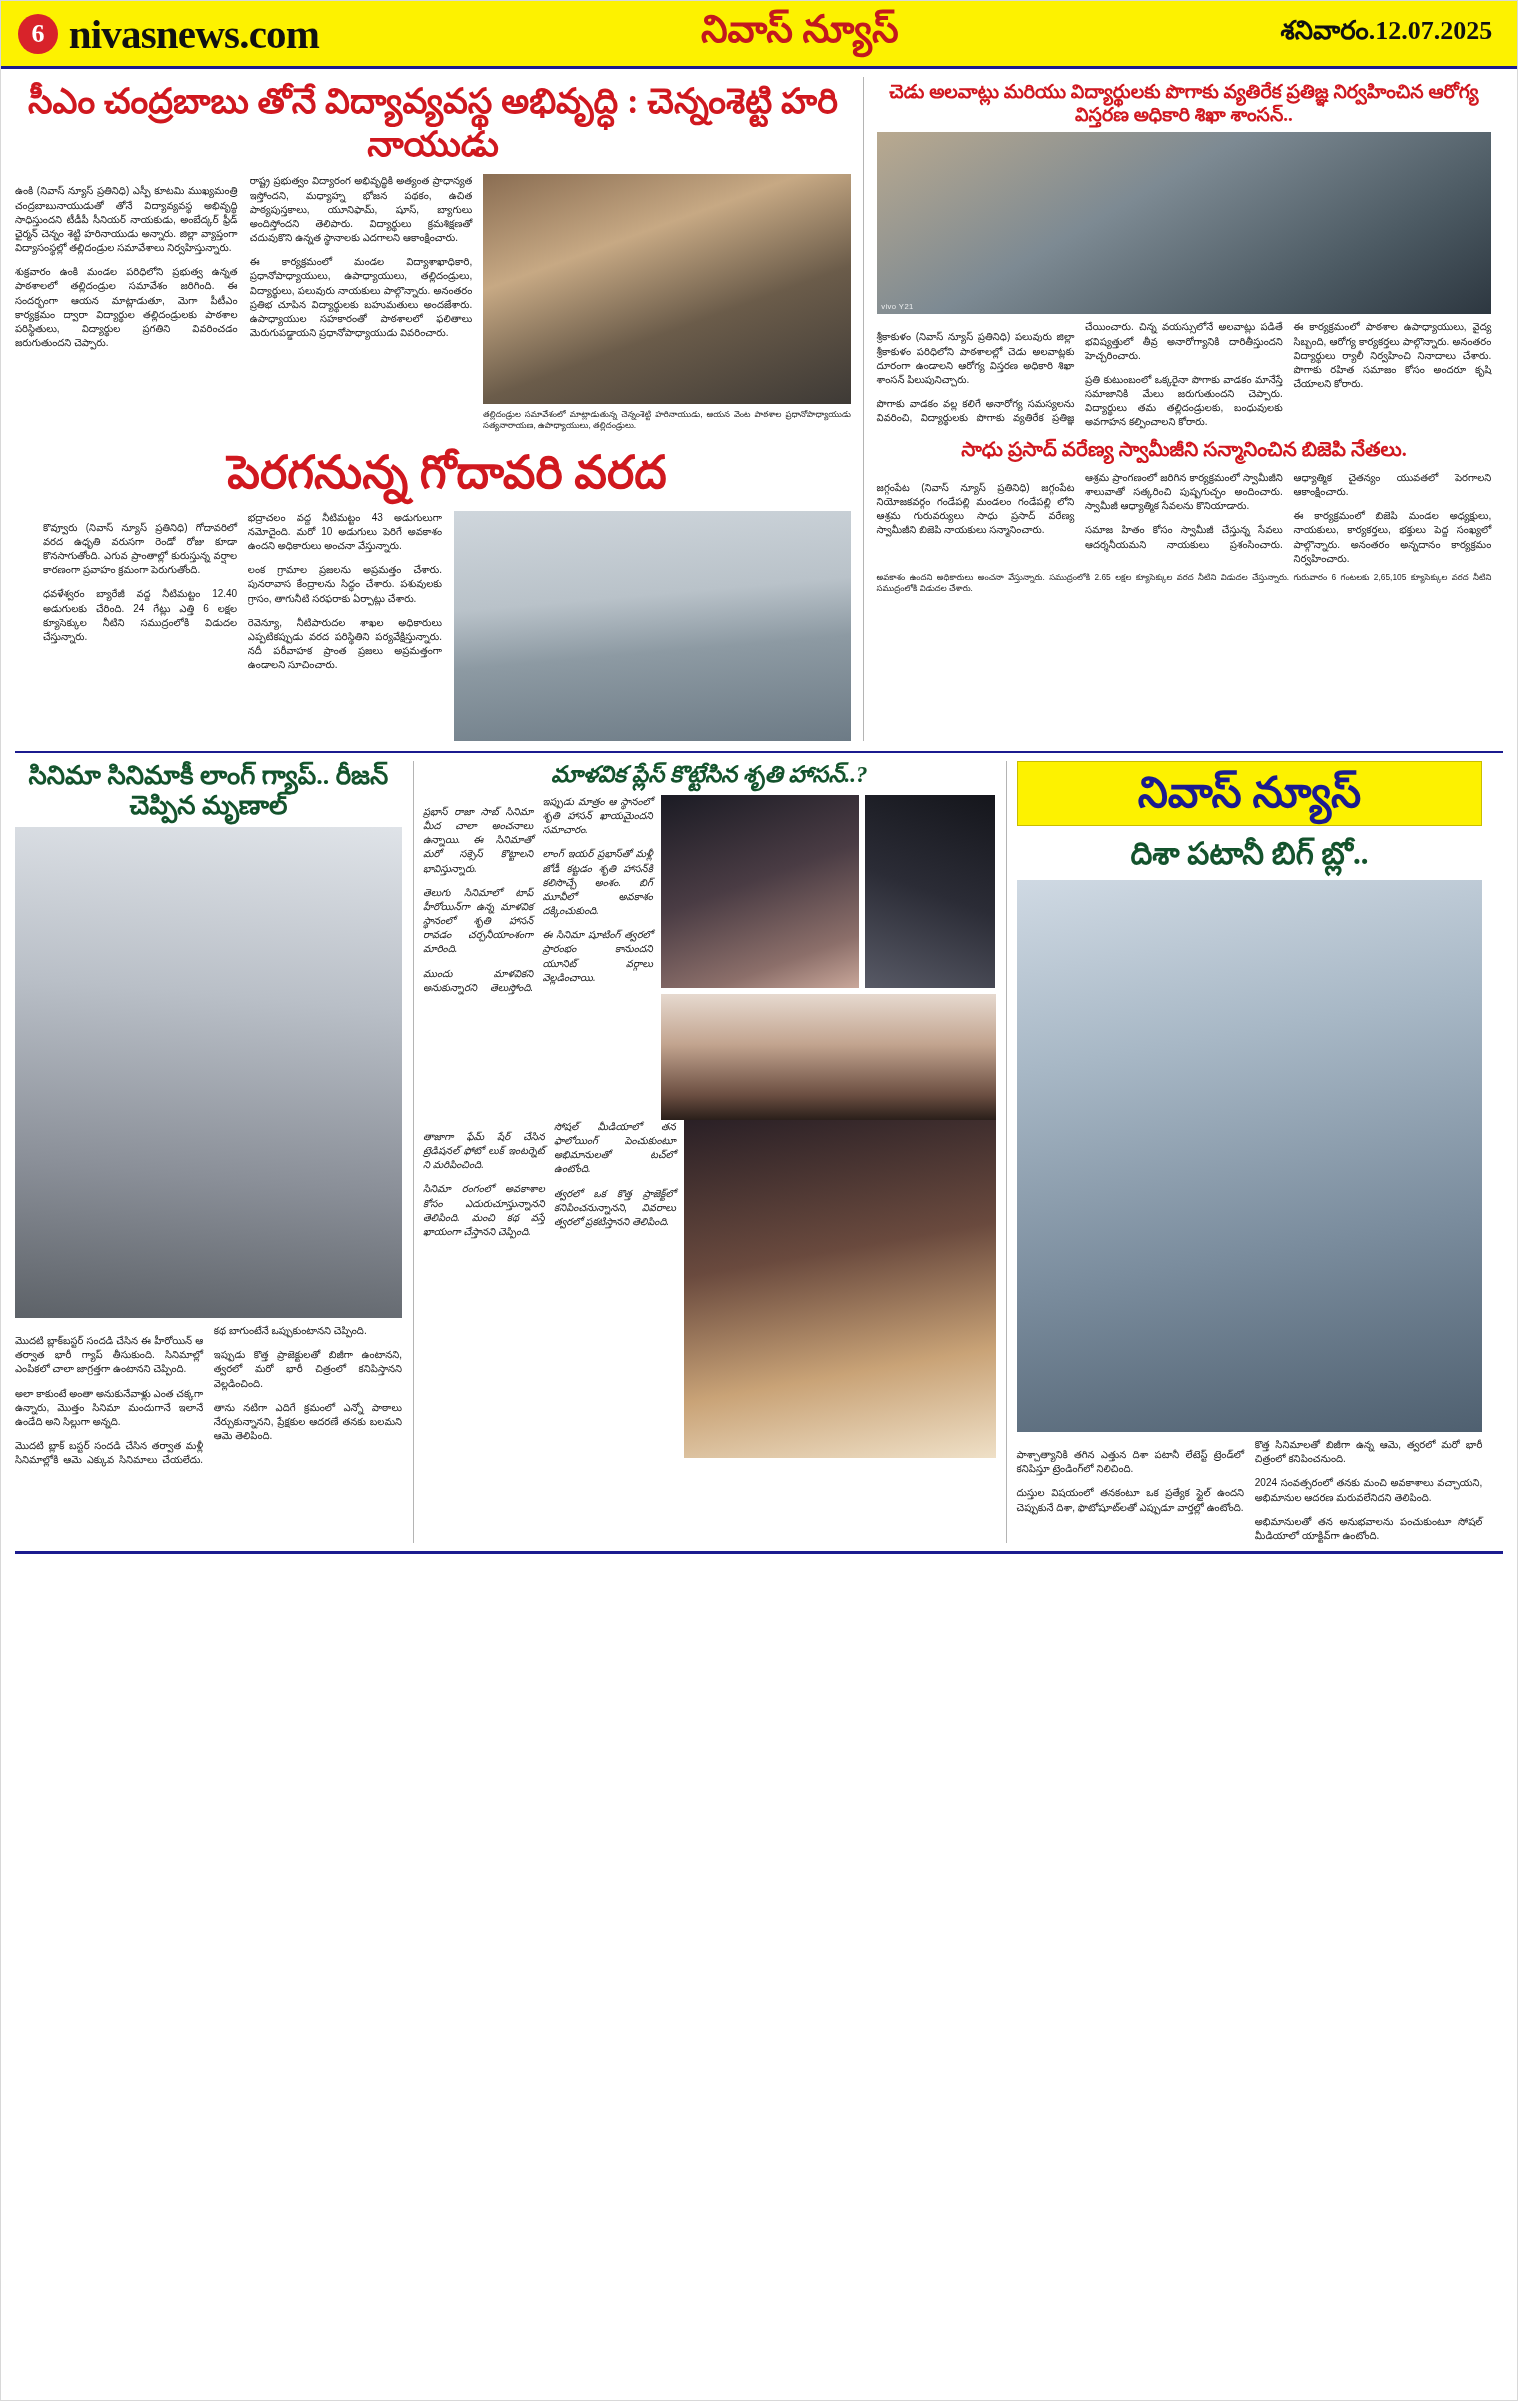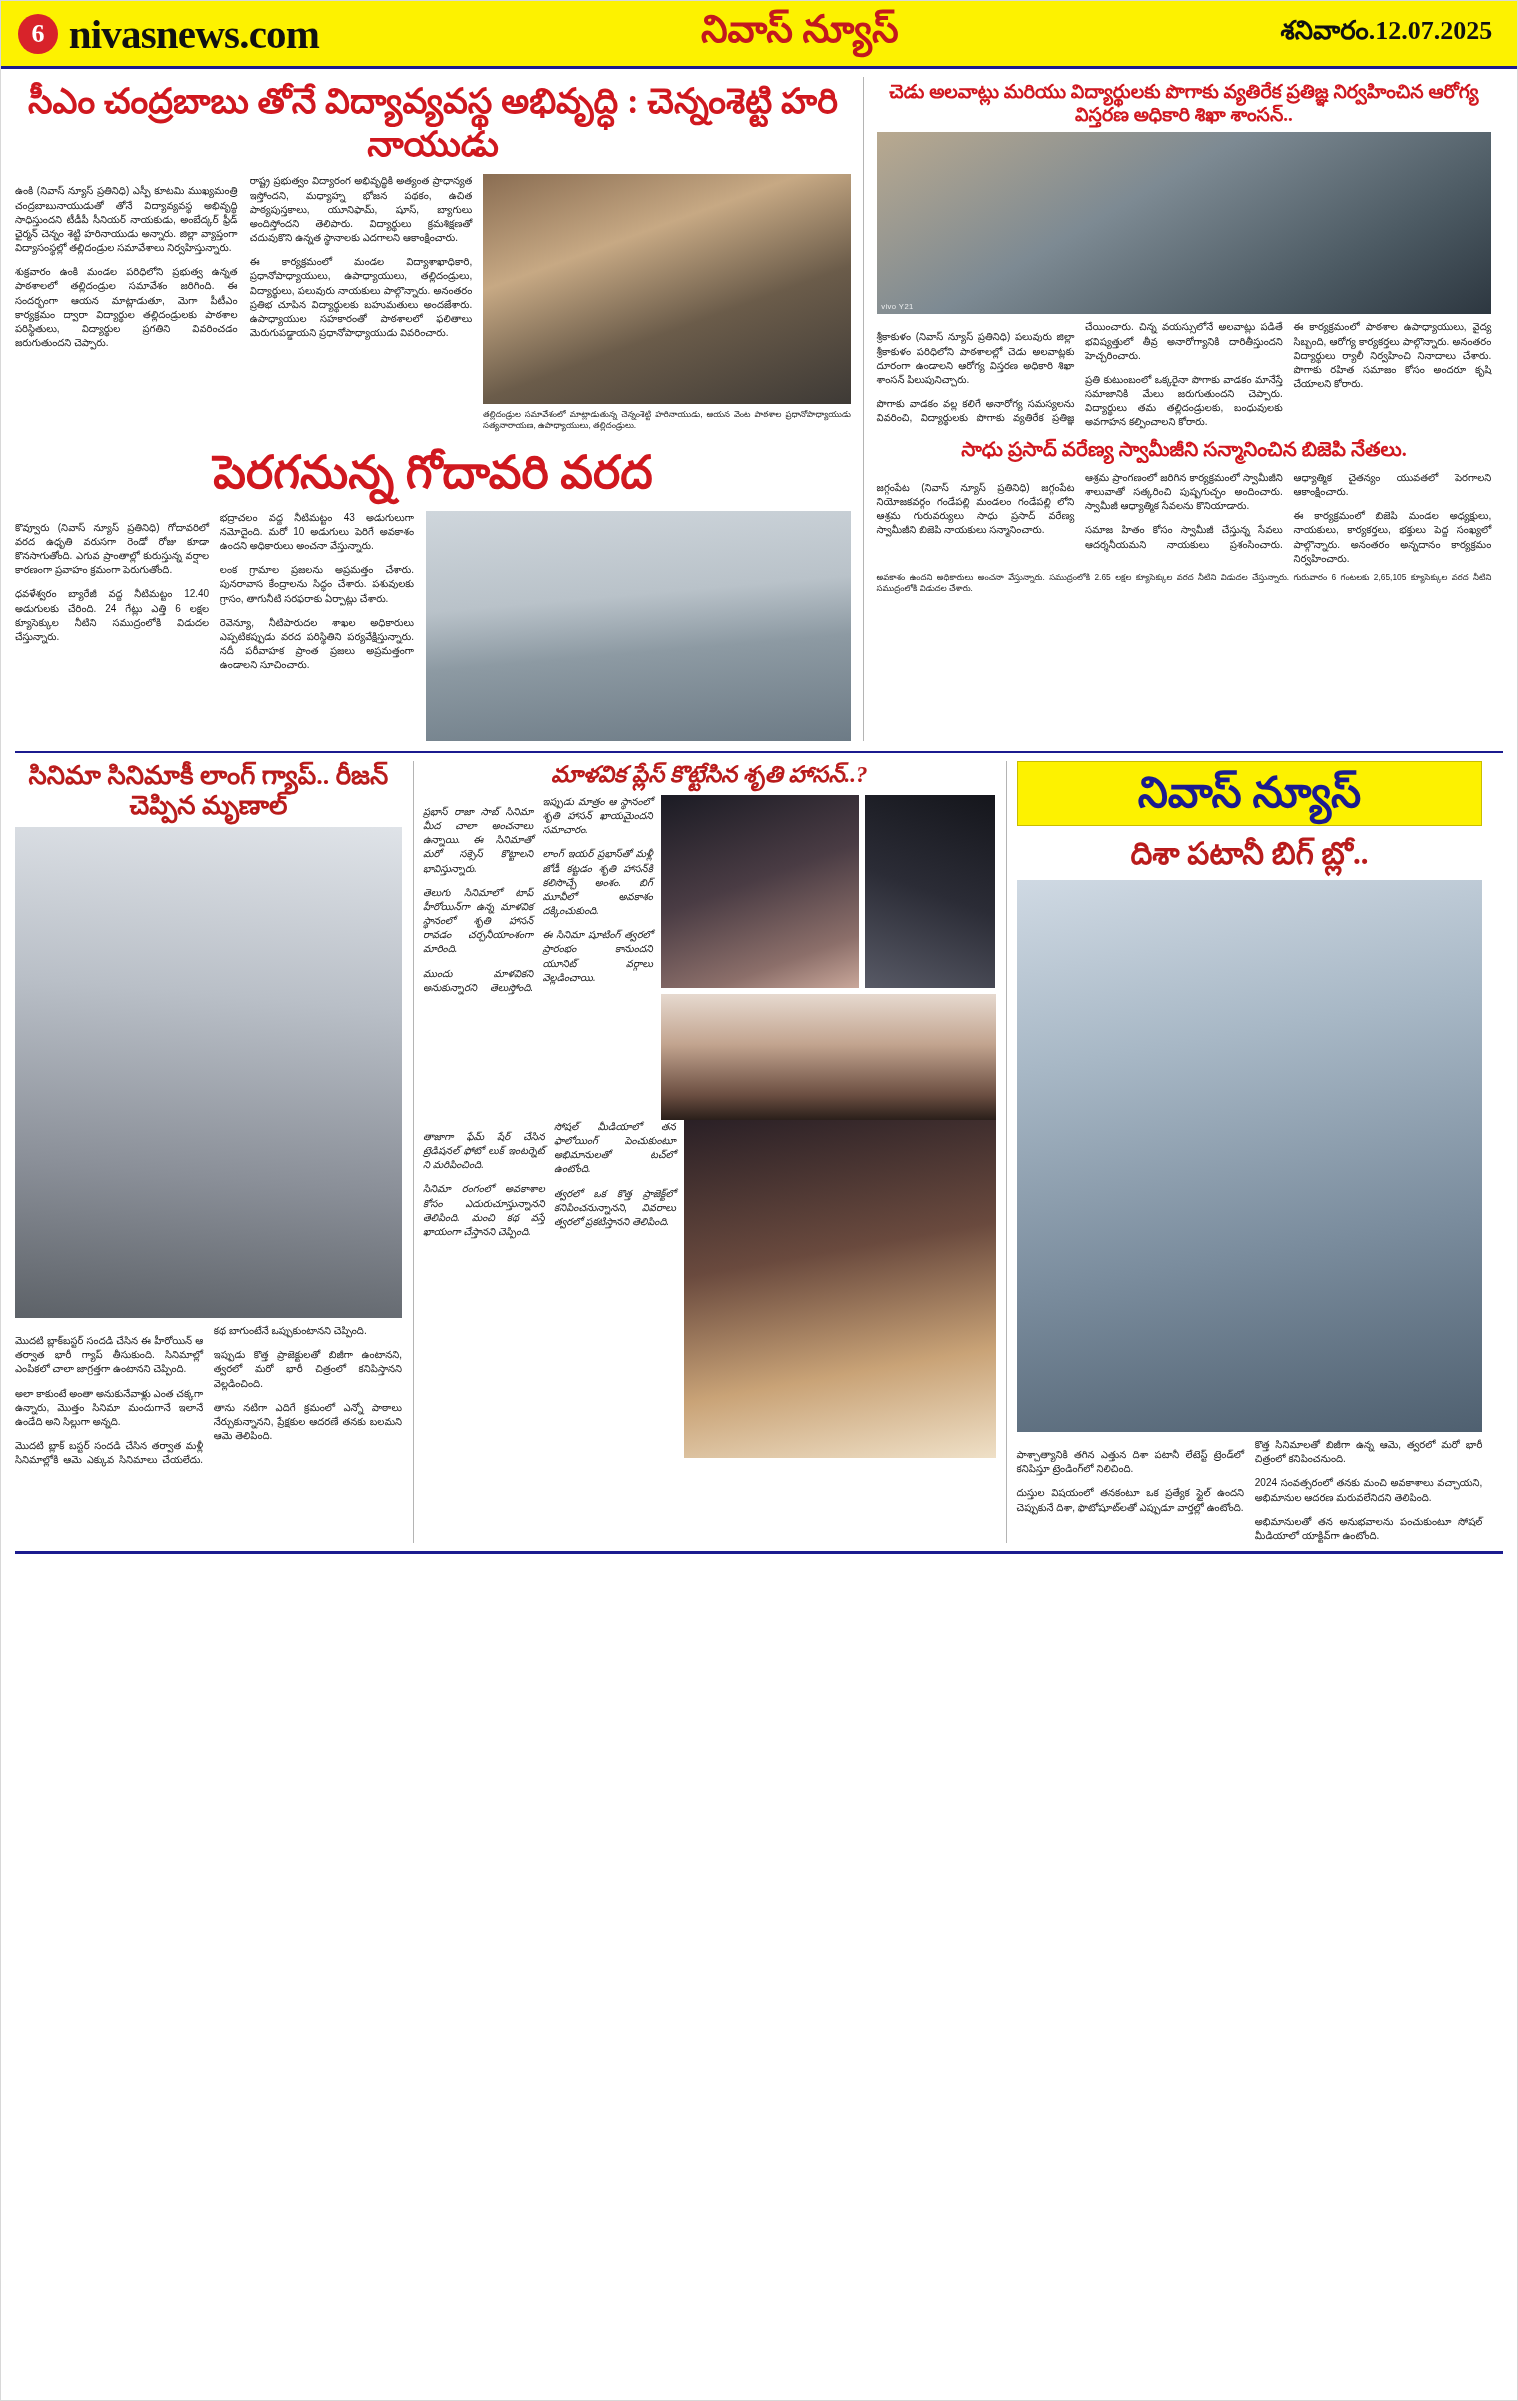--- a/index.html
+++ b/index.html
@@ -66,21 +66,21 @@
 
   
   .hl-red {
     color: #d0181f;
     font-family: "Liberation Serif", serif;
     font-weight: bold;
     text-align: center;
     line-height: 1.22;
   }
   .hl-purple {
-    color: #b91c1c;
+    color: #14532d;
     font-family: "Liberation Serif", serif;
     font-weight: bold;
     text-align: center;
     line-height: 1.2;
   }
   .body-text {
     font-size: 10px;
     line-height: 1.42;
     color: #161616;
     text-align: justify;
@@ -121,21 +121,21 @@
   .s1-text { flex: 1 1 auto; column-count: 2; column-gap: 12.3px; }
   .s1-photo-wrap { width: 368px; flex: 0 0 auto; }
   .s1-photo { height: 230px; }
 
   
   .r1-head { font-size: 19px; padding: 3.1px 0 6.1px; }
   .r1-photo { height: 182px; }
   .r1-cols { column-count: 3; column-gap: 10.7px; margin-top: 6.1px; }
 
   
-  .s2 { margin-top: 7.7px; }
+  .s2 { margin-top: 7.7px; margin-left: 28px; }
   .s2-head { font-size: 46px; padding: 6.1px 0 9.2px; }
   .s2-body { display: flex; gap: 12.3px; }
   .s2-text { width: 399px; column-count: 2; column-gap: 10.7px; }
   .s2-photo { flex: 1 1 auto; height: 230px; }
 
   
   .r2-head { font-size: 20px; padding: 7.7px 0 9.2px; }
   .r2-cols { column-count: 3; column-gap: 10.7px; }
 
   

